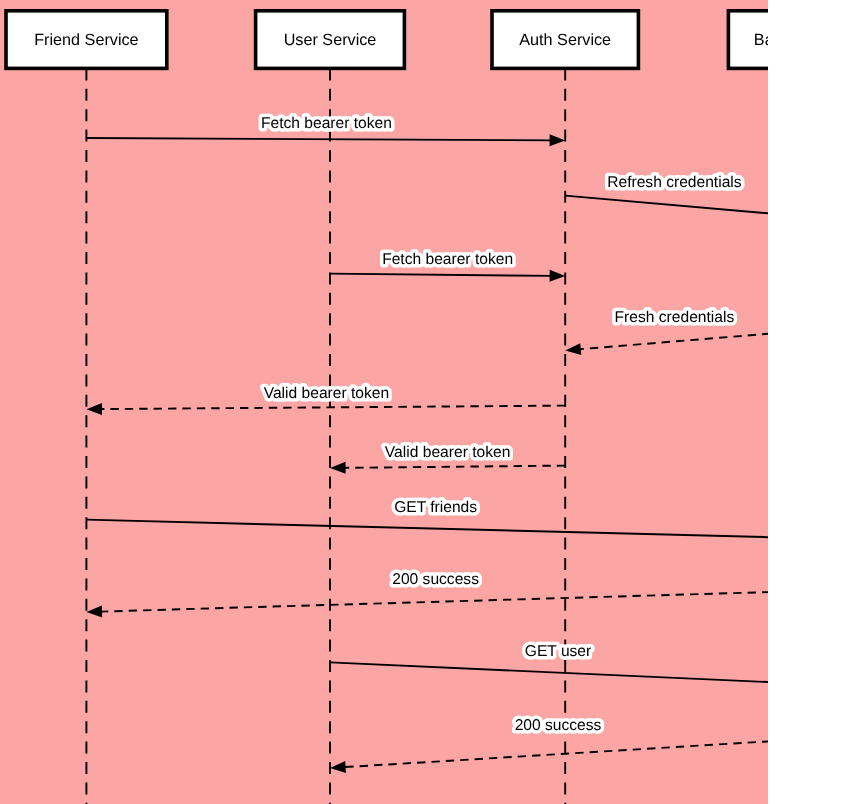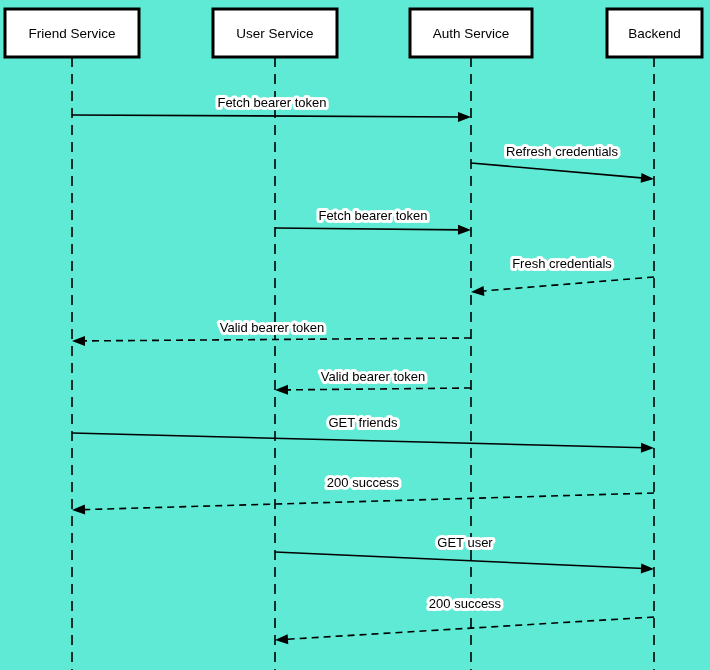--- a/index.html
+++ b/index.html
@@ -2,23 +2,23 @@
 <html><head>
 <meta charset="utf-8">
 <style>
   html, body {
     margin: 0;
     padding: 0;
     background: #ffffff;
   }
   .diagram-wrap {
     position: relative;
-    width: 710px;
+    width: 640px;
     height: 670px;
-    background: #5eead4;
+    background: #fca5a5;
     font-family: "Liberation Sans", sans-serif;
     overflow: hidden;
     text-decoration: underline;
   }
   svg text {
     font-family: "Liberation Sans", sans-serif;
     fill: #000000;
   }
   svg text.msg-label {
     paint-order: stroke fill;

